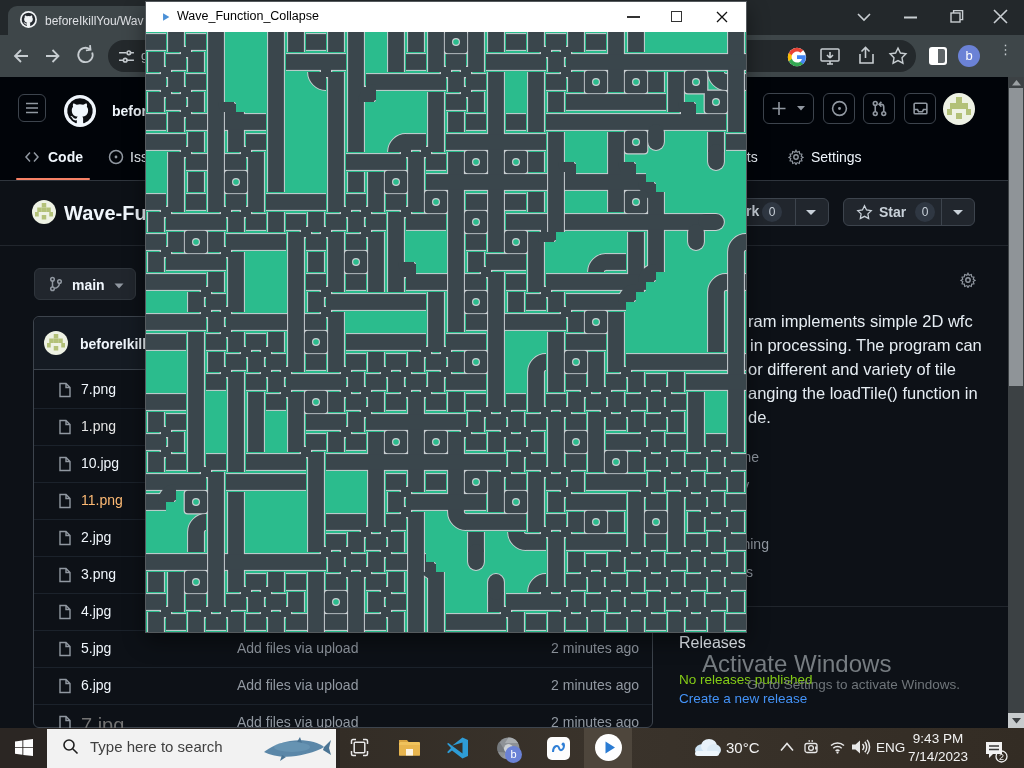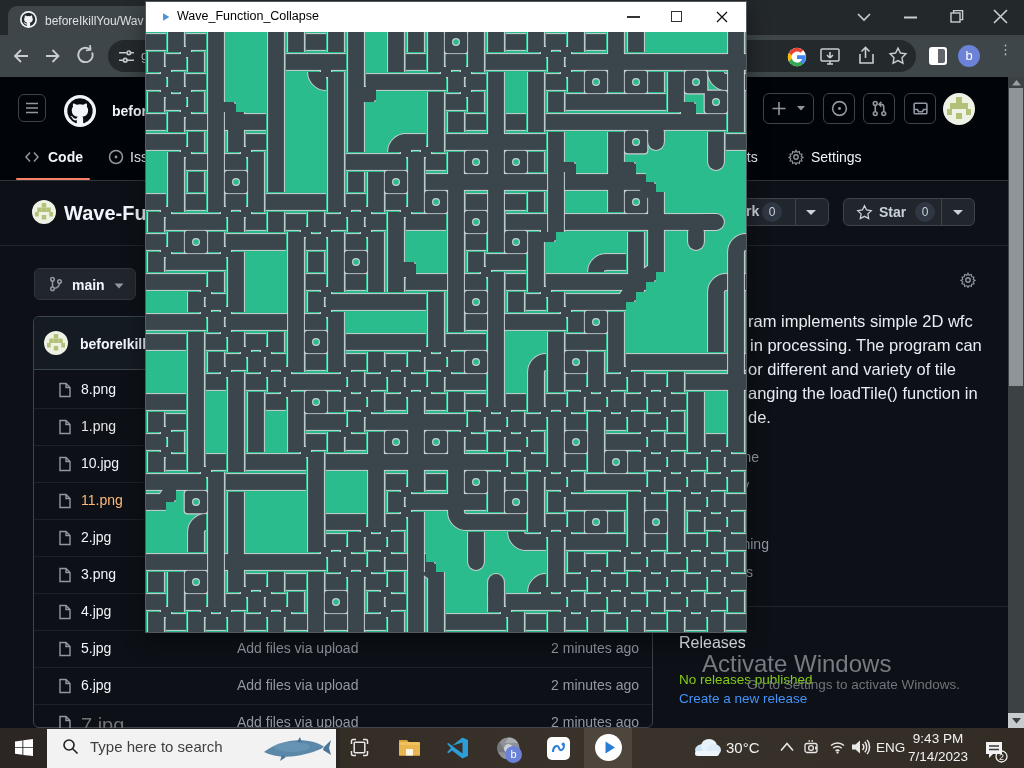--- a/index.html
+++ b/index.html
@@ -200,21 +200,21 @@
       <rect x="13" y="10" width="6" height="6"></rect>
       <rect x="4" y="16" width="5" height="6"></rect>
       <rect x="23" y="16" width="5" height="6"></rect>
       <rect x="13" y="20" width="6" height="6"></rect>
     </g>
   </svg>
 <div class="abs" style="left:80px;top:336px;color:#f0f6fc;font-size:14px;font-weight:600;">beforeIkill</div>
 <svg class="abs" style="left:57px;top:382px" width="16" height="16" viewBox="0 0 16 16" fill="none" stroke="#9198a1" stroke-width="1.4">
     <path d="M3 1.5 h6 l4 4 v9 h-10 z M9 1.5 v4 h4"></path>
   </svg>
-<div class="abs" style="left:81px;top:381px;color:#f0f6fc;font-size:14px;">8.png</div>
+<div class="abs" style="left:81px;top:381px;color:#f0f6fc;font-size:14px;">7.png</div>
 <div class="abs" style="left:237px;top:381px;color:#9198a1;font-size:14px;">Add files via upload</div>
 <div class="abs" style="left:549px;top:381px;width:90px;text-align:right;color:#9198a1;font-size:14px;">2 minutes ago</div>
 <div class="abs" style="left:34px;top:408px;width:618px;height:1px;background:#1b222b;"></div>
 <svg class="abs" style="left:57px;top:419px" width="16" height="16" viewBox="0 0 16 16" fill="none" stroke="#9198a1" stroke-width="1.4">
     <path d="M3 1.5 h6 l4 4 v9 h-10 z M9 1.5 v4 h4"></path>
   </svg>
 <div class="abs" style="left:81px;top:418px;color:#e5e5e5;font-size:14px;">1.png</div>
 <div class="abs" style="left:237px;top:418px;color:#9198a1;font-size:14px;">Add files via upload</div>
 <div class="abs" style="left:549px;top:418px;width:90px;text-align:right;color:#9198a1;font-size:14px;">2 minutes ago</div>
 <div class="abs" style="left:34px;top:445px;width:618px;height:1px;background:#1b222b;"></div>

